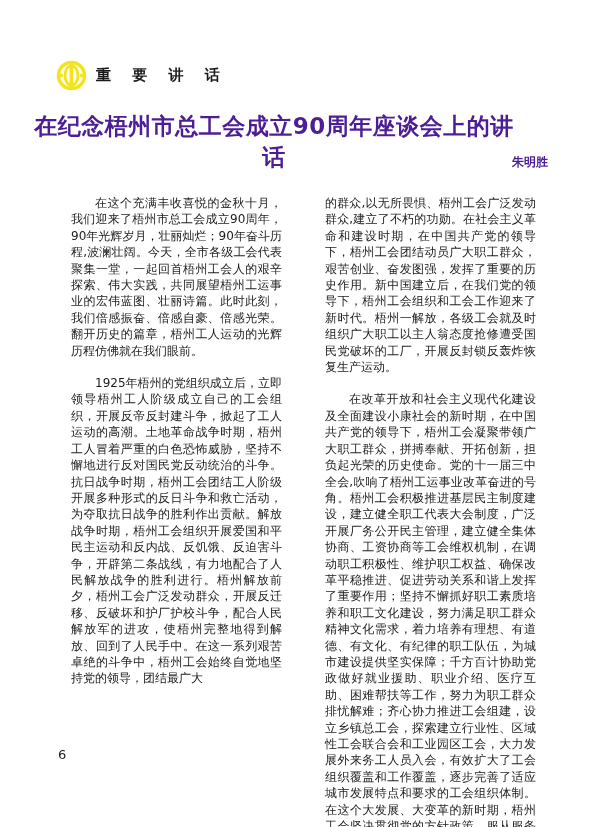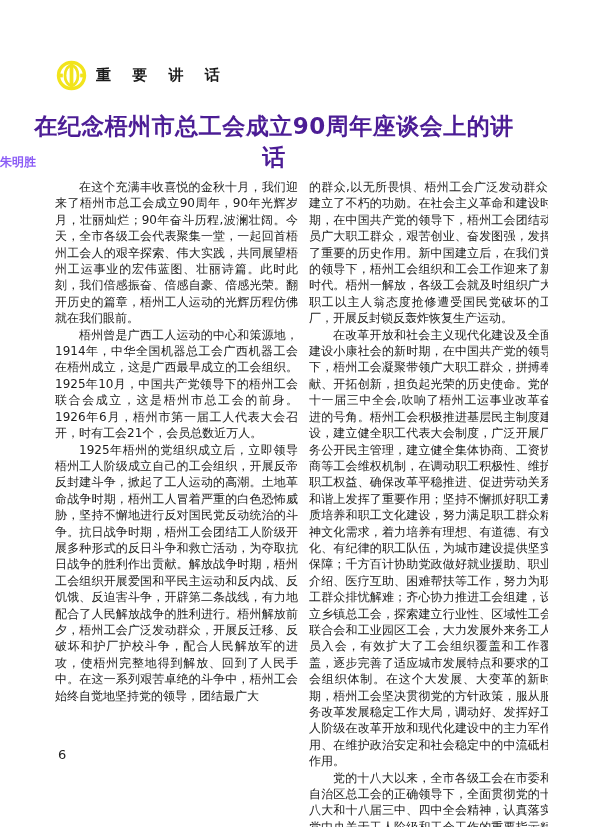--- a/index.html
+++ b/index.html
@@ -40,42 +40,42 @@
     margin: 0;
     text-align: center;
     font-size: 23px;
     font-weight: bold;
     letter-spacing: 0.5px;
     color: #4c1d95;
   }
   .author {
     position: absolute;
     left: 0; right: 0; top: 154px;
-    text-align: left;
+    text-align: right;
     font-size: 12px;
     font-weight: bold;
-    color: #8b5cf6;
+    color: #4c1d95;
   }
   
   .columns {
     position: absolute;
     left: 55px; top: 179px;
     width: 497px;
     display: flex;
     gap: 11px;
   }
   .col {
     width: 243px;
     font-size: 12px;
     line-height: 16.4px;
     text-align: justify;
     color: #1b1b1b;
     font-weight: 500;
   }
-  .para { margin: 0; padding: 0; text-indent: 2em; }
+  .para { margin: 16px; padding: 0; text-indent: 2em; }
   .para.no-indent { text-indent: 0; }
   .page-number {
     position: absolute;
     left: 58px; top: 747px;
     font-size: 13px;
     color: #222;
   }
 </style>
 </head>
 <body>
@@ -99,21 +99,20 @@
     <span class="section-label">重 要 讲 话</span>
   </header>
 
   <h1 class="title">在纪念梧州市总工会成立90周年座谈会上的讲话</h1>
 
   <div class="author">朱明胜</div>
 
   <div class="columns">
     <div class="col">
       <p class="para">在这个充满丰收喜悦的金秋十月，我们迎来了梧州市总工会成立90周年，90年光辉岁月，壮丽灿烂；90年奋斗历程,波澜壮阔。今天，全市各级工会代表聚集一堂，一起回首梧州工会人的艰辛探索、伟大实践，共同展望梧州工运事业的宏伟蓝图、壮丽诗篇。此时此刻，我们倍感振奋、倍感自豪、倍感光荣。翻开历史的篇章，梧州工人运动的光辉历程仿佛就在我们眼前。</p>
-      <p class="para">梧州曾是广西工人运动的中心和策源地，1914年，中华全国机器总工会广西机器工会在梧州成立，这是广西最早成立的工会组织。1925年10月，中国共产党领导下的梧州工会联合会成立，这是梧州市总工会的前身。1926年6月，梧州市第一届工人代表大会召开，时有工会21个，会员总数近万人。</p>
       <p class="para">1925年梧州的党组织成立后，立即领导梧州工人阶级成立自己的工会组织，开展反帝反封建斗争，掀起了工人运动的高潮。土地革命战争时期，梧州工人冒着严重的白色恐怖威胁，坚持不懈地进行反对国民党反动统治的斗争。抗日战争时期，梧州工会团结工人阶级开展多种形式的反日斗争和救亡活动，为夺取抗日战争的胜利作出贡献。解放战争时期，梧州工会组织开展爱国和平民主运动和反内战、反饥饿、反迫害斗争，开辟第二条战线，有力地配合了人民解放战争的胜利进行。梧州解放前夕，梧州工会广泛发动群众，开展反迁移、反破坏和护厂护校斗争，配合人民解放军的进攻，使梧州完整地得到解放、回到了人民手中。在这一系列艰苦卓绝的斗争中，梧州工会始终自觉地坚持党的领导，团结最广大</p>
     </div>
     <div class="col">
       <p class="para no-indent">的群众,以无所畏惧、梧州工会广泛发动群众,建立了不朽的功勋。在社会主义革命和建设时期，在中国共产党的领导下，梧州工会团结动员广大职工群众，艰苦创业、奋发图强，发挥了重要的历史作用。新中国建立后，在我们党的领导下，梧州工会组织和工会工作迎来了新时代。梧州一解放，各级工会就及时组织广大职工以主人翁态度抢修遭受国民党破坏的工厂，开展反封锁反轰炸恢复生产运动。</p>
       <p class="para">在改革开放和社会主义现代化建设及全面建设小康社会的新时期，在中国共产党的领导下，梧州工会凝聚带领广大职工群众，拼搏奉献、开拓创新，担负起光荣的历史使命。党的十一届三中全会,吹响了梧州工运事业改革奋进的号角。梧州工会积极推进基层民主制度建设，建立健全职工代表大会制度，广泛开展厂务公开民主管理，建立健全集体协商、工资协商等工会维权机制，在调动职工积极性、维护职工权益、确保改革平稳推进、促进劳动关系和谐上发挥了重要作用；坚持不懈抓好职工素质培养和职工文化建设，努力满足职工群众精神文化需求，着力培养有理想、有道德、有文化、有纪律的职工队伍，为城市建设提供坚实保障；千方百计协助党政做好就业援助、职业介绍、医疗互助、困难帮扶等工作，努力为职工群众排忧解难；齐心协力推进工会组建，设立乡镇总工会，探索建立行业性、区域性工会联合会和工业园区工会，大力发展外来务工人员入会，有效扩大了工会组织覆盖和工作覆盖，逐步完善了适应城市发展特点和要求的工会组织体制。在这个大发展、大变革的新时期，梧州工会坚决贯彻党的方针政策，服从服务改革发展稳定工作大局，调动好、发挥好工人阶级在改革开放和现代化建设中的主力军作用、在维护政治安定和社会稳定中的中流砥柱作用。</p>
       <p class="para">党的十八大以来，全市各级工会在市委和自治区总工会的正确领导下，全面贯彻党的十八大和十八届三中、四中全会精神，认真落实党中央关于工人阶级和工会工作的重要指示精神，紧紧</p>
     </div>
   </div>
 
   <div class="page-number">6</div>

